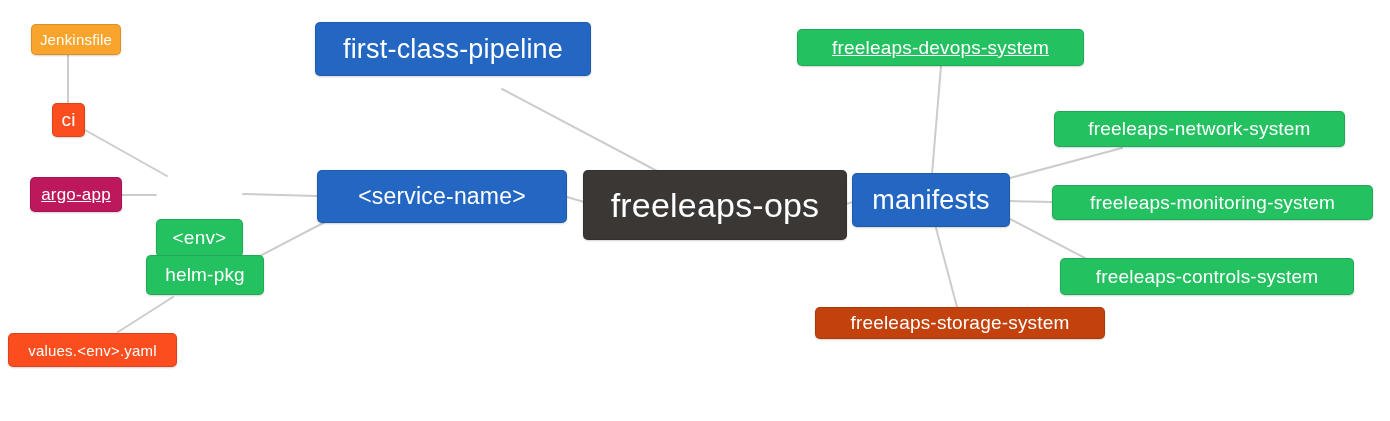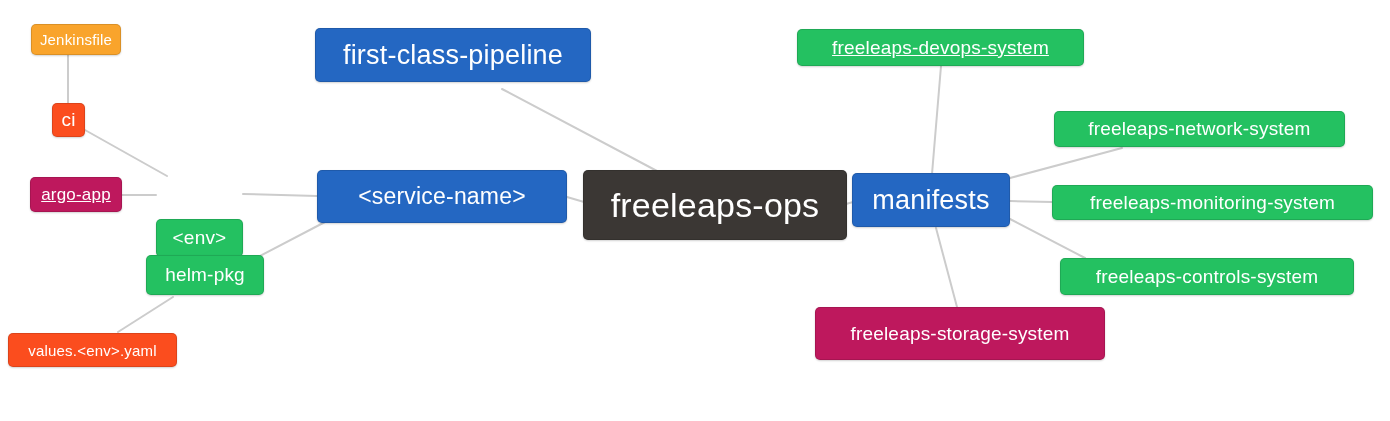--- a/index.html
+++ b/index.html
@@ -60,28 +60,28 @@
       <line x1="567" y1="197" x2="584" y2="202" stroke="#cccccc" stroke-width="2" stroke-linecap="round"></line>
       <line x1="846" y1="204" x2="853" y2="202" stroke="#cccccc" stroke-width="2" stroke-linecap="round"></line>
       <line x1="932" y1="174" x2="941" y2="66" stroke="#cccccc" stroke-width="2" stroke-linecap="round"></line>
       <line x1="1010" y1="178" x2="1122" y2="148" stroke="#cccccc" stroke-width="2" stroke-linecap="round"></line>
       <line x1="1010" y1="201" x2="1052" y2="202" stroke="#cccccc" stroke-width="2" stroke-linecap="round"></line>
       <line x1="1010" y1="219" x2="1085" y2="258" stroke="#cccccc" stroke-width="2" stroke-linecap="round"></line>
       <line x1="936" y1="228" x2="957" y2="307" stroke="#cccccc" stroke-width="2" stroke-linecap="round"></line>
     </svg>
   <div class="nodes-layer">
       <div class="node" style="left: 583px; top: 170px; width: 264px; height: 70px; font-size: 34px; background: rgb(59, 55, 52); color: rgb(255, 255, 255);">freeleaps-ops</div>
-      <div class="node" style="left: 315px; top: 28px; width: 276px; height: 54px; font-size: 27px; background: rgb(36, 103, 194); color: rgb(255, 255, 255);">first-class-pipeline</div>
+      <div class="node" style="left: 315px; top: 22px; width: 276px; height: 54px; font-size: 27px; background: rgb(36, 103, 194); color: rgb(255, 255, 255);">first-class-pipeline</div>
       <div class="node" style="left: 317px; top: 170px; width: 250px; height: 53px; font-size: 23px; background: rgb(36, 103, 194); color: rgb(255, 255, 255);">&lt;service-name&gt;</div>
       <div class="node" style="left: 852px; top: 173px; width: 158px; height: 54px; font-size: 27px; background: rgb(36, 103, 194); color: rgb(255, 255, 255);">manifests</div>
       <div class="node" style="left: 156px; top: 175px; width: 87px; height: 38px; font-size: 19px; background: rgb(36, 193, 97); color: rgb(255, 255, 255); margin-top: 44px;">&lt;env&gt;</div>
       <div class="node" style="left: 146px; top: 255px; width: 118px; height: 40px; font-size: 19px; background: rgb(36, 193, 97); color: rgb(255, 255, 255);">helm-pkg</div>
       <div class="node" style="left: 52px; top: 103px; width: 33px; height: 34px; font-size: 19px; background: rgb(251, 77, 30); color: rgb(255, 255, 255);">ci</div>
       <div class="node" style="left: 30px; top: 177px; width: 92px; height: 35px; font-size: 17px; background: #be185d; color: rgb(255, 255, 255); text-decoration: underline;">argo-app</div>
       <div class="node" style="left: 8px; top: 333px; width: 169px; height: 34px; font-size: 15px; background: rgb(251, 77, 30); color: rgb(255, 255, 255);">values.&lt;env&gt;.yaml</div>
       <div class="node" style="left: 20px; top: 24px; width: 90px; height: 31px; font-size: 15px; background: rgb(249, 164, 44); color: rgb(255, 255, 255); margin-left: 11px;">Jenkinsfile</div>
       <div class="node" style="left: 797px; top: 29px; width: 287px; height: 37px; font-size: 19px; background: rgb(36, 193, 97); color: rgb(255, 255, 255); text-decoration: underline;">freeleaps-devops-system</div>
       <div class="node" style="left: 1054px; top: 111px; width: 291px; height: 36px; font-size: 19px; background: rgb(36, 193, 97); color: rgb(255, 255, 255);">freeleaps-network-system</div>
       <div class="node" style="left: 1052px; top: 185px; width: 321px; height: 35px; font-size: 19px; background: rgb(36, 193, 97); color: rgb(255, 255, 255);">freeleaps-monitoring-system</div>
       <div class="node" style="left: 1060px; top: 258px; width: 294px; height: 37px; font-size: 19px; background: rgb(36, 193, 97); color: rgb(255, 255, 255);">freeleaps-controls-system</div>
-      <div class="node" style="left: 815px; top: 307px; width: 290px; height: 53px; font-size: 19px; background: #be185d; color: rgb(255, 255, 255);">freeleaps-storage-system</div>
+      <div class="node" style="left: 815px; top: 307px; width: 290px; height: 32px; font-size: 19px; background: #c2410c; color: rgb(255, 255, 255);">freeleaps-storage-system</div>
     </div>
 </div>
 
 </body></html>

